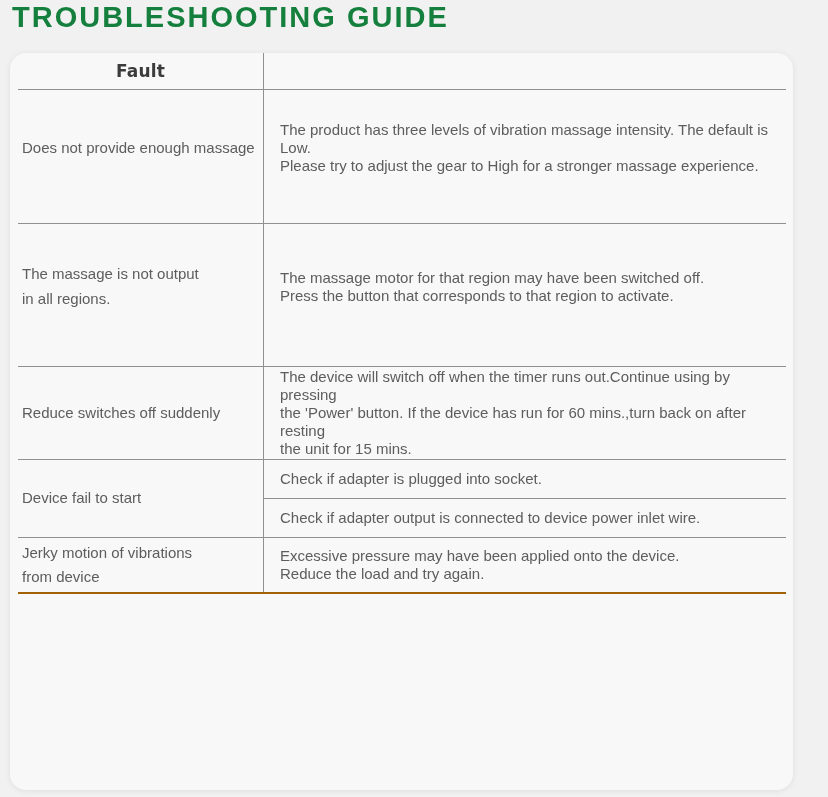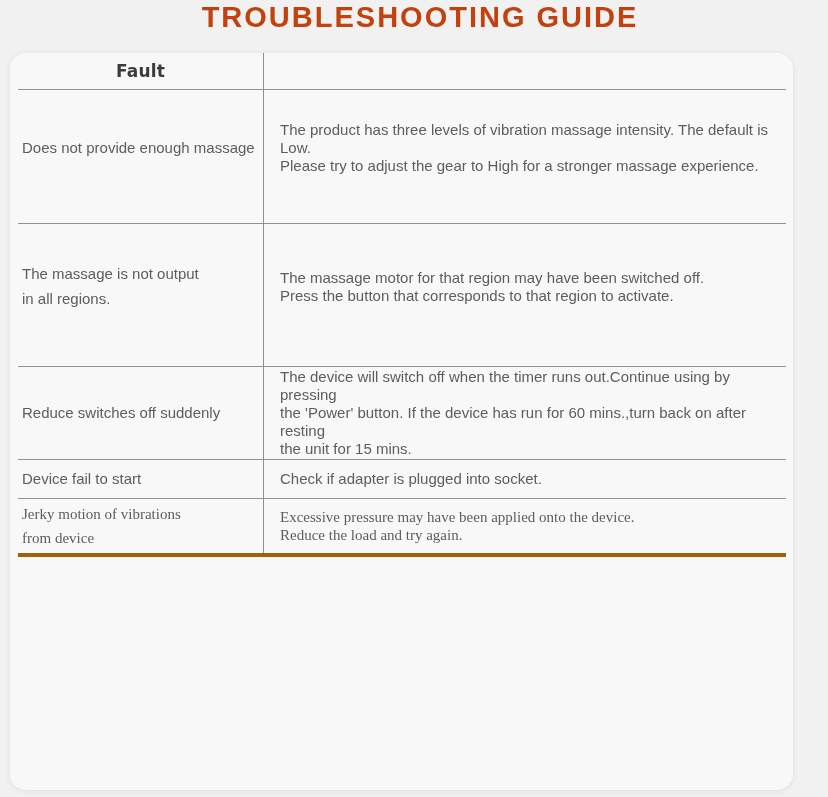--- a/index.html
+++ b/index.html
@@ -7,25 +7,25 @@
     width: 828px; height: 797px;
     background: #f1f1f1;
     font-family: "Liberation Sans", sans-serif;
     overflow: hidden;
   }
   .page { position: relative; width: 828px; height: 797px; }
 
   .title {
     position: absolute;
     top: 1px; left: 12px; right: 0;
-    text-align: center;
+    text-align: left;
     font-size: 29px;
     font-weight: 800;
     letter-spacing: 2px;
-    color: #c2410c;
+    color: #15803d;
   }
 
   .card {
     position: absolute;
     left: 10px; top: 53px;
     width: 783px; height: 737px;
     background: #f8f8f8;
     border-radius: 16px;
     box-shadow: 0 1px 6px rgba(0,0,0,0.08);
   }
@@ -34,21 +34,21 @@
     position: absolute;
     left: 8px; top: 0;
     width: 768px;
   }
 
   .row {
     display: grid;
     grid-template-columns: 246px 522px;
   }
   .row + .row { border-top: 1px solid #909090; }
-  .row.last { border-bottom: 4px solid #a16207; font-family: Liberation Serif, serif; }
+  .row.last { border-bottom: 2px solid #a16207; }
 
   .cell-fault {
     border-right: 1px solid #909090;
     display: flex;
     align-items: center;
     padding-left: 4px;
     color: #5d5d5d;
     font-size: 15px;
     line-height: 24.5px;
     white-space: pre-line;
@@ -118,20 +118,21 @@
           <div class="sol-item" style="height:92px">The device will switch off when the timer runs out.Continue using by pressing
 the 'Power' button. If the device has run for 60 mins.,turn back on after resting
 the unit for 15 mins.</div>
         </div>
       </div>
 
       <div class="row">
         <div class="cell-fault">Device fail to start</div>
         <div class="sol-col">
           <div class="sol-item" style="height:38px">Check if adapter is plugged into socket.</div>
+          <div class="sol-item" style="height:39px">Check if adapter output is connected to device power inlet wire.</div>
         </div>
       </div>
 
       <div class="row last">
         <div class="cell-fault">Jerky motion of vibrations
 from device</div>
         <div class="sol-col">
           <div class="sol-item" style="height:54px">Excessive pressure may have been applied onto the device.
 Reduce the load and try again.</div>
         </div>

